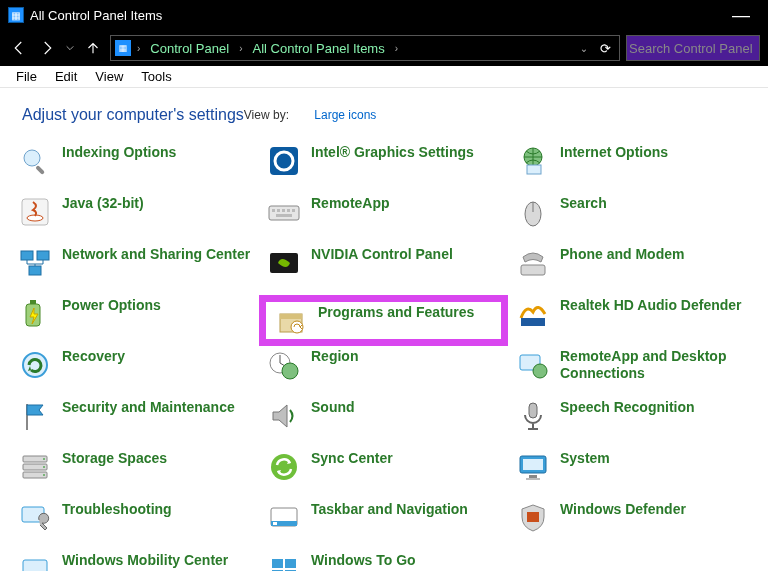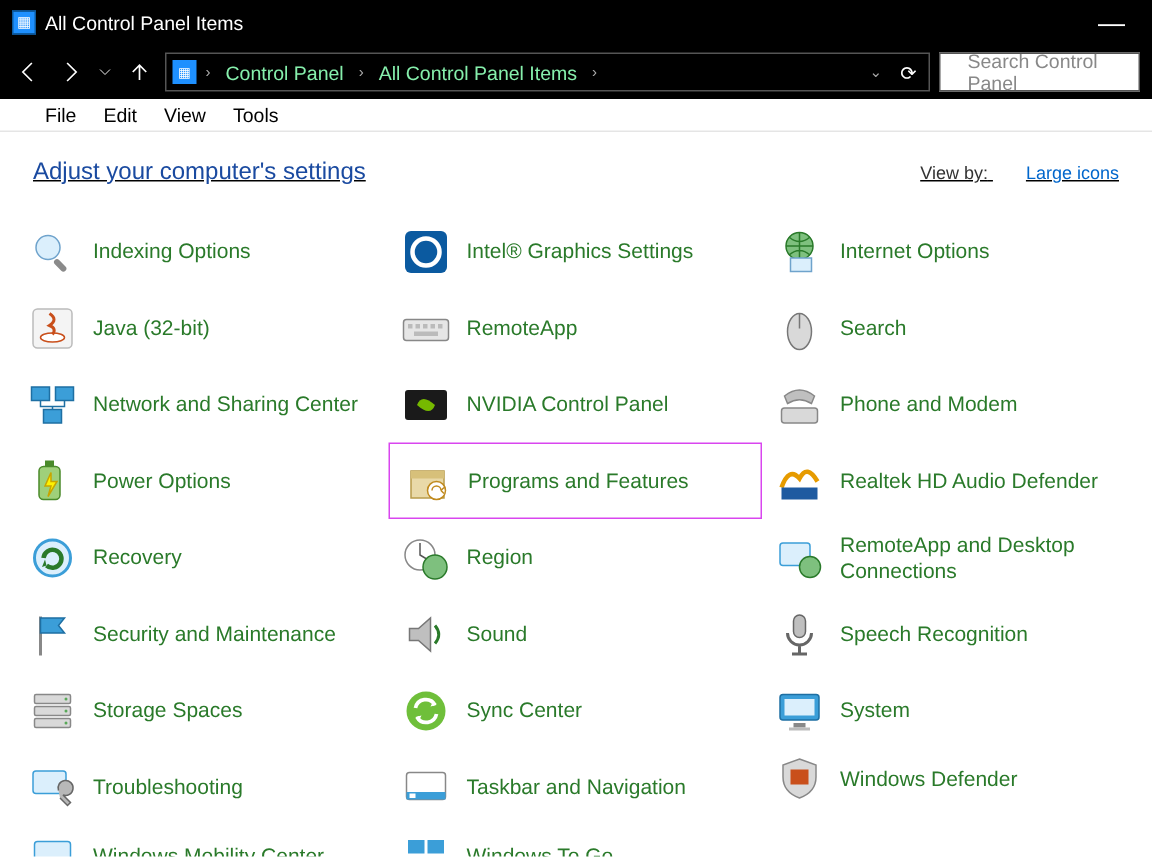--- a/index.html
+++ b/index.html
@@ -12,37 +12,37 @@
   
   .addrrow { height:36px; background:#000; display:flex; align-items:center; padding:0 8px; gap:6px; }
   .navbtn { color:#fff; width:22px; height:22px; display:flex; align-items:center; justify-content:center; }
   .navbtn svg { stroke:#fff; fill:none; stroke-width:1.5;}
   .addrbox { flex:0 0 510px; height:26px; border:1px solid #555; background:#000; display:flex; align-items:center; padding:0 4px; gap:4px; color:#fff;}
   .addrbox .ic { width:16px; height:16px; background:#1e90ff; display:inline-flex; align-items:center; justify-content:center; font-size:9px; color:#fff;}
   .crumb { color:#86efac; padding:0 4px;}
   .chev { color:#aaa; font-size:10px; padding:0 2px;}
   .addrbox .spacer { flex:1; }
   .refresh { color:#fff; padding:0 4px;}
-  .searchbox { flex:1; height:26px; border:1px solid #555; background:#ffffff; display:flex; align-items:center; padding:0 18px; color:#888; gap:6px;}
-  
-  .menubar { height:22px; background:#fff; border-bottom:1px solid #e5e5e5; display:flex; align-items:center; padding:0 22px; gap:2px;}
+  .searchbox { flex:1; height:26px; border:1px solid #555; background:#4c1d95; display:flex; align-items:center; padding:0 2px; color:#888; gap:6px;}
+  
+  .menubar { height:22px; background:#fff; border-bottom:1px solid #e5e5e5; display:flex; align-items:center; padding:0 8px; gap:2px;}
   .menuitem { padding:2px 8px; }
   
-  .contenthdr { display:flex; justify-content:space-between; align-items:center; padding:18px 22px 12px 22px;text-decoration:underline;}
+  .contenthdr { display:flex; justify-content:flex-start; align-items:center; padding:18px 22px 12px 22px;}
   .contenthdr .title { color:#1a4aa0; font-size:16px;}
   .contenthdr .right { font-size:12px;}
   .contenthdr .right .lbl { color:#333;}
   .contenthdr .right .val { color:#0066cc; margin-left:22px;}
   
   .grid { display:flex; flex-wrap:wrap; padding: 6px 10px 0 10px; }
   .col { width: 249px; }
-  .item { display:flex; align-items:center; height:51px; padding:2px 8px; }
+  .item { display:flex; align-items:flex-start; height:51px; padding:2px 8px;font-weight:bold; }
   .icon { width:34px; height:34px; flex:0 0 34px; display:flex; align-items:center; justify-content:center; margin-right:10px;}
   .label { color:#2a7a2a; font-size:14px; line-height:17px;}
-  .highlighted { border:1px solid #d946ef; }
+  .highlighted { border:7px solid #d946ef; }
 </style>
 </head>
 <body>
 
 <div class="titlebar">
   <span class="ic">▦</span>
   <span>All Control Panel Items</span>
   <span class="spacer"></span>
   <span class="min">—</span>
 </div>

